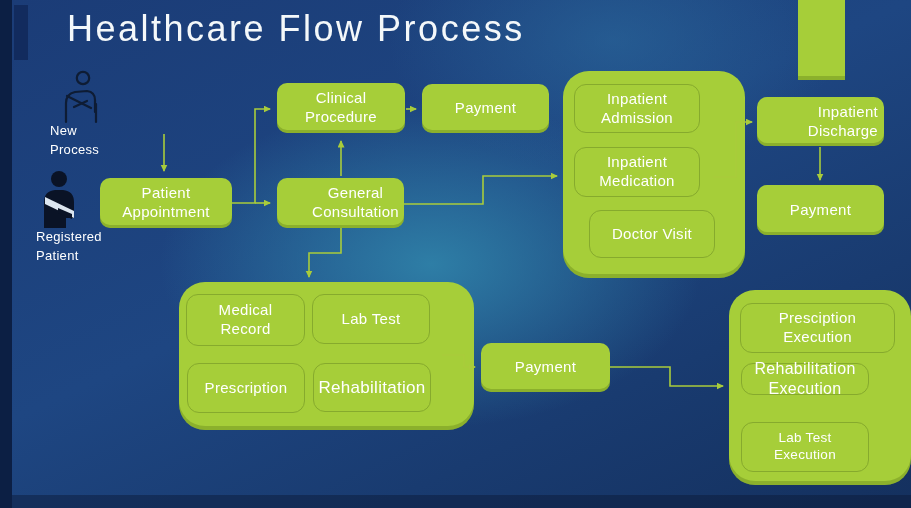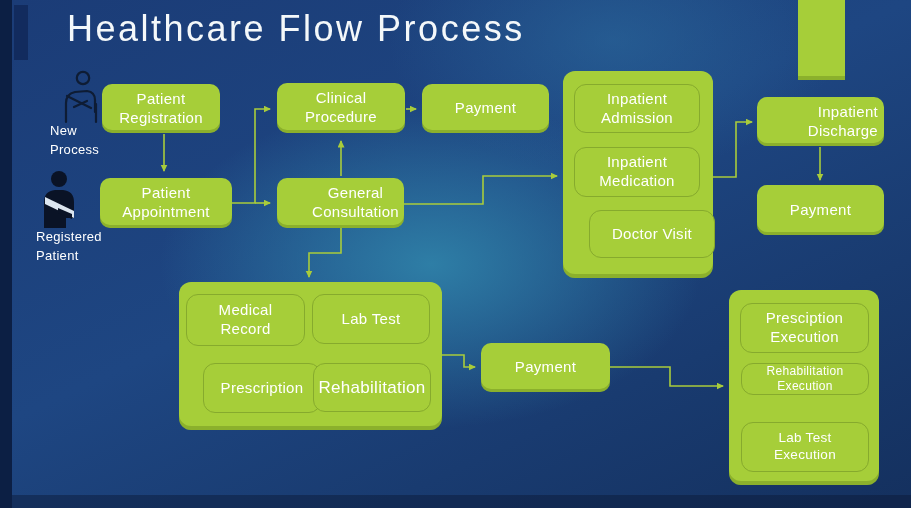--- a/index.html
+++ b/index.html
@@ -23,22 +23,23 @@
   .bottom-strip{position:absolute;left:0;top:495px;width:911px;height:13px;
     background:rgba(10,24,54,0.45);}
   .node{
     position:absolute;background:#A6CE39;border-radius:10px;color:#fff;
     display:flex;align-items:center;justify-content:center;text-align:center;
     font-size:15px;line-height:1.25;padding:4px 6px;box-sizing:border-box;
     box-shadow:inset 0 -3px 0 rgba(90,120,20,0.35);
     letter-spacing:0.3px;
   }
   .group{
-    position:absolute;background:#A6CE39;border-radius:12px;
+    position:absolute;background:#A6CE39;border-radius:26px;
     box-shadow:inset 0 -4px 0 rgba(90,120,20,0.35);
+    padding-left:32px;
   }
   .group .node{
     border:1px solid #86AA2D;border-radius:12px;box-shadow:none;
   }
   .actor-label{
     position:absolute;color:#fff;font-size:13px;line-height:1.45;
     letter-spacing:0.3px;
   }
   .icon-wrap{position:absolute;}
   svg.flow{position:absolute;left:0;top:0;pointer-events:none;}
@@ -68,45 +69,44 @@
   <div class="icon-wrap" style="left:26px;top:170px;">
     <svg width="42" height="58" viewBox="0 0 42 58">
       <circle cx="21" cy="9" r="8" fill="#0A1326"></circle>
       <path d="M6 58 V32 q0-11 11-12 l8 0 q11 1 11 12 v16 h-8 V58 Z" fill="#0A1326"></path>
       <path d="M7 27 L36 41 L36 48 L7 34 Z" fill="#DCE6F0"></path>
       <path d="M20 38 l14 6 v5 l-14-6 z" fill="#0A1326"></path>
     </svg>
   </div>
   <div class="actor-label" style="left:24px;top:228px;width:84px;">Registered Patient</div>
 
-  <div class="node" style="left:90px;top:84px;width:118px;height:49px;">Patient Registration</div>
   <div class="node" style="left:88px;top:178px;width:132px;height:50px;">Patient Appointment</div>
   <div class="node" style="left:265px;top:83px;width:128px;height:50px;">Clinical Procedure</div>
   <div class="node" style="left:410px;top:84px;width:127px;height:49px;">Payment</div>
   <div class="node" style="left:265px;top:178px;width:127px;height:50px;padding-left:36px;">General Consultation</div>
   <div class="node" style="left:745px;top:97px;width:127px;height:49px;text-align:right;">Inpatient Discharge</div>
   <div class="node" style="left:745px;top:185px;width:127px;height:50px;">Payment</div>
   <div class="node" style="left:469px;top:343px;width:129px;height:49px;">Payment</div>
 
   <div class="group" style="left:551px;top:71px;width:150px;height:207px;">
     <div class="node" style="left:11px;top:13px;width:126px;height:49px;">Inpatient Admission</div>
     <div class="node" style="left:11px;top:76px;width:126px;height:50px;">Inpatient Medication</div>
     <div class="node" style="left:26px;top:139px;width:126px;height:48px;">Doctor Visit</div>
   </div>
 
   <div class="group" style="left:167px;top:282px;width:263px;height:148px;">
     <div class="node" style="left:7px;top:12px;width:119px;height:52px;">Medical Record</div>
     <div class="node" style="left:133px;top:12px;width:118px;height:50px;">Lab Test</div>
-    <div class="node" style="left:24px;top:81px;width:118px;height:50px;">Prescription</div>
+    <div class="node" style="left:8px;top:81px;width:118px;height:50px;">Prescription</div>
     <div class="node" style="left:134px;top:81px;width:118px;height:49px;font-size:17px;">Rehabilitation</div>
   </div>
 
   <div class="group" style="left:717px;top:290px;width:150px;height:195px;">
-    <div class="node" style="left:11px;top:13px;width:129px;height:50px;">Presciption Execution</div>
-    <div class="node" style="left:12px;top:73px;width:128px;height:32px;font-size:12px;">Rehabilitation Execution</div>
+    <div class="node" style="left:11px;top:13px;width:155px;height:50px;">Presciption Execution</div>
+    <div class="node" style="left:12px;top:73px;width:128px;height:32px;font-size:16px;">Rehabilitation Execution</div>
     <div class="node" style="left:12px;top:132px;width:128px;height:50px;font-size:13.5px;">Lab Test Execution</div>
   </div>
 
   <svg class="flow" width="911" height="508" viewBox="0 0 911 508">
     <defs>
       <marker id="arw" markerWidth="9" markerHeight="8" refX="6.5" refY="3.5" orient="auto" markerUnits="userSpaceOnUse">
         <path d="M0,0 L7.5,3.5 L0,7 z" fill="#A9CC3B"></path>
       </marker>
     </defs>
     <g stroke="#A9CC3B" stroke-width="1.6" fill="none">

